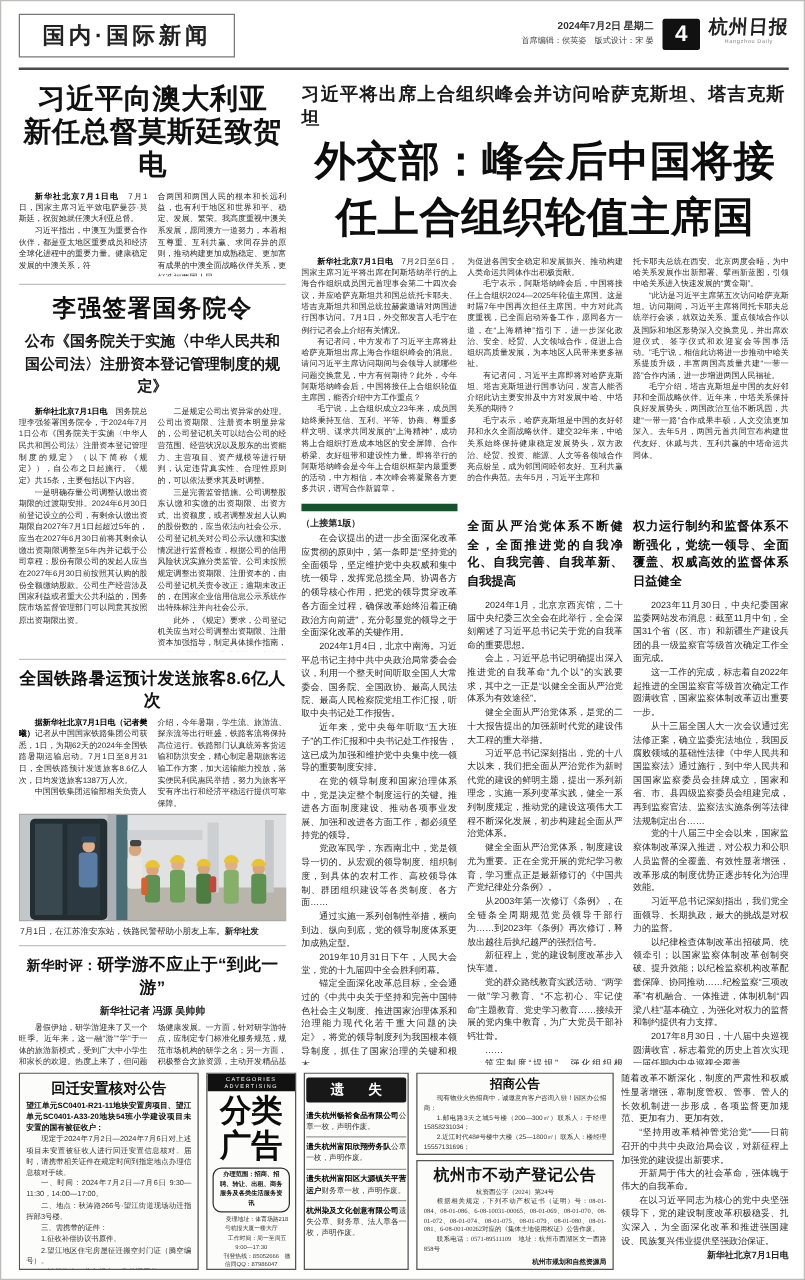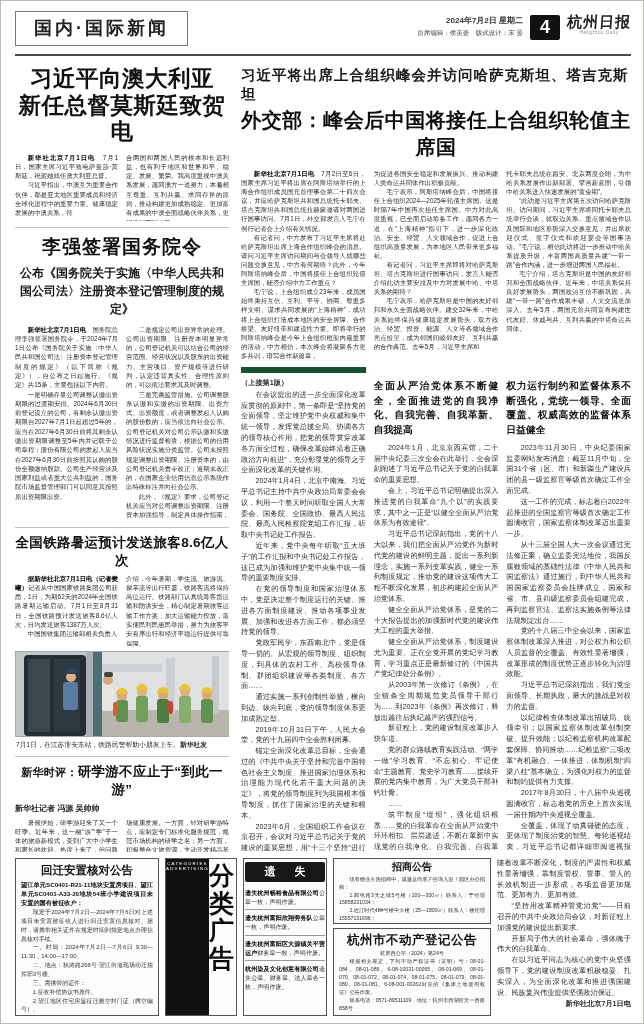--- a/index.html
+++ b/index.html
@@ -26,66 +26,66 @@
   .col-left{flex:0 0 214px;overflow:hidden;}
   .col-right{flex:1;overflow:hidden;}
   .art-rule{border-top:1px solid #c2c2be;margin:6px 0;}
   
   .h-big{margin:2px 0 7px;font-size:22.5px;line-height:1.18;font-weight:900;text-align:center;
          letter-spacing:.5px;color:#111;}
   .h-med{margin:2px 0 4px;font-size:19px;font-weight:900;text-align:center;letter-spacing:1px;color:#111;}
   .h-sub{margin:0 4px 7px;font-size:12px;font-weight:600;text-align:center;line-height:1.5;color:#1a1a1a;}
   .h-small{margin:1px 0 4px;font-size:13.5px;font-weight:900;text-align:center;letter-spacing:.3px;color:#111;}
   .kicker{font-size:14.5px;font-weight:600;letter-spacing:1px;color:#1a1a1a;margin:2px 0 3px;}
-  .h-huge{margin:0 0 8px;font-size:20px;font-weight:900;text-align:center;letter-spacing:.5px;color:#0d0d0d;}
+  .h-huge{margin:0 0 8px;font-size:33px;font-weight:900;text-align:center;letter-spacing:.5px;color:#0d0d0d;}
   
   .body2,.body3{display:flex;gap:8px;}
   .bcol{flex:1;overflow:hidden;text-align:justify;}
   .col-left .bcol{font-size:6.4px;line-height:1.45;color:#2b2b2b;}
   .fm-body .bcol{font-size:6.4px;line-height:1.42;color:#2b2b2b;}
   .cont-body .bcol{font-size:7.2px;line-height:1.5;color:#2a2a2a;}
   .flow p.para,p.para{margin:0;text-indent:2em;}
   .cont-first .flow > p:first-child{text-indent:0;}
   b.dl{font-weight:bold;color:#000;}
   .end-dl{text-align:right;font-weight:bold;margin-top:1px;}
   .h68{height:68px;} .h196{height:196px;} .h72{height:72px;} .h142{height:142px;}
   .h190{height:190px;} .h516{height:512px;}
   .rule-above{border-top:6px solid #14532d;padding-top:5px;}
   .cont-note{font-weight:bold;margin-bottom:1px;}
   .subhead{font-weight:800;font-size:9.8px;line-height:1.5;color:#0f0f0f;margin:12px 0 5px;text-align:justify;}
-  .byline{font-size:8px;font-weight:bold;text-align:left;margin:2px 0 4px;color:#222;}
+  .byline{font-size:8px;font-weight:bold;text-align:center;margin:2px 0 4px;color:#222;}
   .cap{font-size:6.8px;margin:3px 1px 0;color:#2a2a2a;text-align:justify;}
   .cap b{font-weight:bold;}
   .photo-wrap{margin-top:5px;line-height:0;}
   .photo-wrap svg{border:1px solid #aaa;}
   
   .ads{display:flex;gap:6px;margin-top:6px;height:158px;overflow:hidden;}
   .adbox{border:1px solid #555;box-sizing:border-box;background:#fcfcfa;overflow:hidden;}
   .ad-reloc{flex:0 0 144px;padding:4px 5px;}
   .ad-title{font-size:11.5px;font-weight:900;text-align:center;margin:0 0 3px;color:#111;}
   .tiny{font-size:5.9px;line-height:1.5;text-align:justify;color:#333;}
   .tiny p.para{margin:0;text-indent:2em;}
   .addr-bold{font-size:6.2px;font-weight:bold;line-height:1.45;text-align:justify;color:#111;}
-  .ad-class{flex:0 0 72px;display:flex;flex-direction:row;}
+  .ad-class{flex:0 0 72px;display:flex;flex-direction:column;}
   .class-cap{background:#111;color:#fff;font-size:4.4px;letter-spacing:1.2px;text-align:center;padding:2px 0;}
   .class-big{font-family:"Liberation Serif","DejaVu Serif",serif;font-weight:900;font-size:25px;
              text-align:center;line-height:1.1;margin:3px 0 2px;color:#0c0c0c;}
   .class-scope{border:1px solid #333;border-radius:7px;margin:1px 4px 2px;padding:2px 3px;
                font-size:5px;font-weight:bold;text-align:center;line-height:1.5;color:#111;}
   .class-info{font-size:4.7px;line-height:1.55;text-align:center;color:#333;padding:0 3px;}
   .class-info p{margin:0;}
   .ad-lost{flex:0 0 84px;padding:3px 1px;}
   .lost-bar{background:#181818;color:#fff;font-size:11px;font-weight:900;letter-spacing:8px;
             text-align:center;padding:2px 0 3px;border-radius:2px;margin-bottom:3px;text-indent:8px;}
   .lost-item{font-size:6.1px;line-height:1.5;text-align:justify;color:#333;padding:3px 0;}
   .lost-item + .lost-item{border-top:1px solid #999;}
   .lost-item b{color:#000;}
   .ads-stack{flex:0 0 158px;display:flex;flex-direction:column;gap:4px;}
   .ad-invest{flex:0 0 66px;padding:1px 5px;}
-  .ad-estate{flex:1;padding:3px 5px;}
+  .ad-estate{flex:1;padding:3px 5px;font-family:Liberation Serif, serif;}
   .ad-title-sm{font-size:10px;font-weight:900;text-align:center;margin:0 0 2px;color:#111;}
   .ad-title-lg{font-size:12.5px;font-weight:900;text-align:center;margin:0 0 1px;color:#111;letter-spacing:.5px;}
   .ad-subnum{font-size:5.2px;text-align:center;color:#333;margin-bottom:1px;}
   .tiny2{font-size:5.2px;line-height:1.5;text-align:justify;color:#333;}
   .tiny2 p.para{margin:0;text-indent:2em;}
   .ad-sign-sm{text-align:right;font-size:5.4px;font-weight:bold;line-height:1.5;color:#111;margin-top:1px;}
   .tail-col{flex:1;overflow:hidden;font-size:7.2px;line-height:1.5;text-align:justify;color:#2a2a2a;}
 </style>
 </head>
 <body>
@@ -284,22 +284,22 @@
                 <p class="para">2019年10月31日下午，人民大会堂，党的十九届四中全会胜利闭幕。</p>
                 <p class="para">锚定全面深化改革总目标，全会通过的《中共中央关于坚持和完善中国特色社会主义制度、推进国家治理体系和治理能力现代化若干重大问题的决定》，将党的领导制度列为我国根本领导制度，抓住了国家治理的关键和根本。</p>
                 <p class="para">2023年6月，全国组织工作会议在京召开，会议对习近平总书记关于党的建设的重要思想，用“十三个坚持”进行系统总结和集中概括。</p>
               </div>
           </div>
           <div class="bcol">
             <div class="subhead">全面从严治党体系不断健全，全面推进党的自我净化、自我完善、自我革新、自我提高</div>
             <div class="flow">
                 <p class="para">2024年1月，北京京西宾馆，二十届中央纪委三次全会在此举行，全会深刻阐述了习近平总书记关于党的自我革命的重要思想。</p>
                 <p class="para">会上，习近平总书记明确提出深入推进党的自我革命“九个以”的实践要求，其中之一正是“以健全全面从严治党体系为有效途径”。</p>
+                <p class="para">健全全面从严治党体系，是党的二十大报告提出的加强新时代党的建设伟大工程的重大举措。</p>
                 <p class="para">习近平总书记深刻指出，党的十八大以来，我们把全面从严治党作为新时代党的建设的鲜明主题，提出一系列新理念，实施一系列变革实践，健全一系列制度规定，推动党的建设这项伟大工程不断深化发展，初步构建起全面从严治党体系。</p>
-                <p class="para">健全全面从严治党体系，是党的二十大报告提出的加强新时代党的建设伟大工程的重大举措。</p>
                 <p class="para">健全全面从严治党体系，制度建设尤为重要。正在全党开展的党纪学习教育，学习重点正是最新修订的《中国共产党纪律处分条例》。</p>
                 <p class="para">从2003年第一次修订《条例》，在全链条全周期规范党员领导干部行为……到2023年《条例》再次修订，释放出越往后执纪越严的强烈信号。</p>
                 <p class="para">新征程上，党的建设制度改革步入快车道。</p>
                 <p class="para">党的群众路线教育实践活动、“两学一做”学习教育、“不忘初心、牢记使命”主题教育、党史学习教育……接续开展的党内集中教育，为广大党员干部补钙壮骨。</p>
                 <p class="para">……</p>
                 <p class="para">筑牢制度“堤坝”，强化组织根基……党的自我革命在全面从严治党中环环相扣、层层递进，不断在革新中实现党的自我净化、自我完善、自我革新、自我提高。</p>
               </div>
           </div>
           <div class="bcol">
             <div class="subhead">权力运行制约和监督体系不断强化，党统一领导、全面覆盖、权威高效的监督体系日益健全</div>

